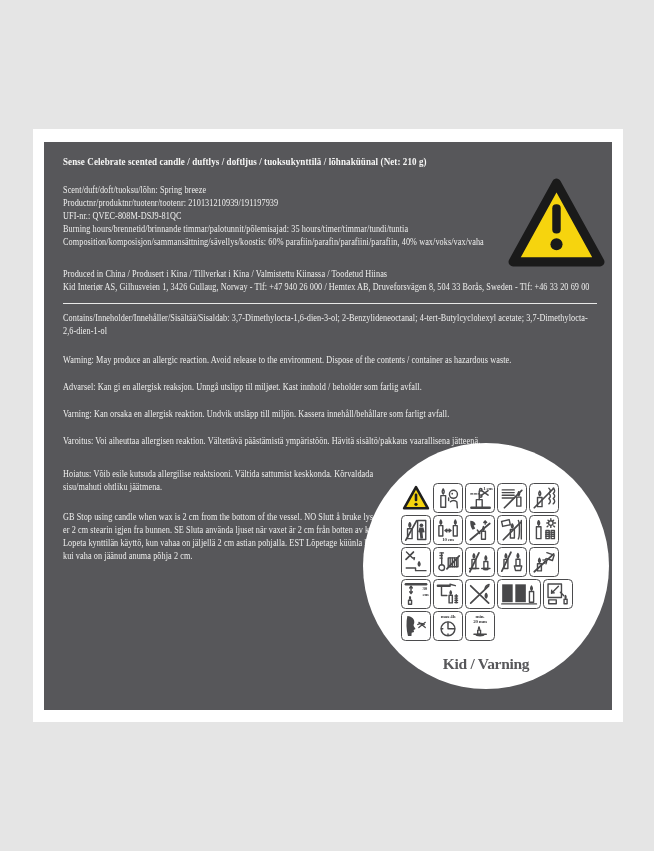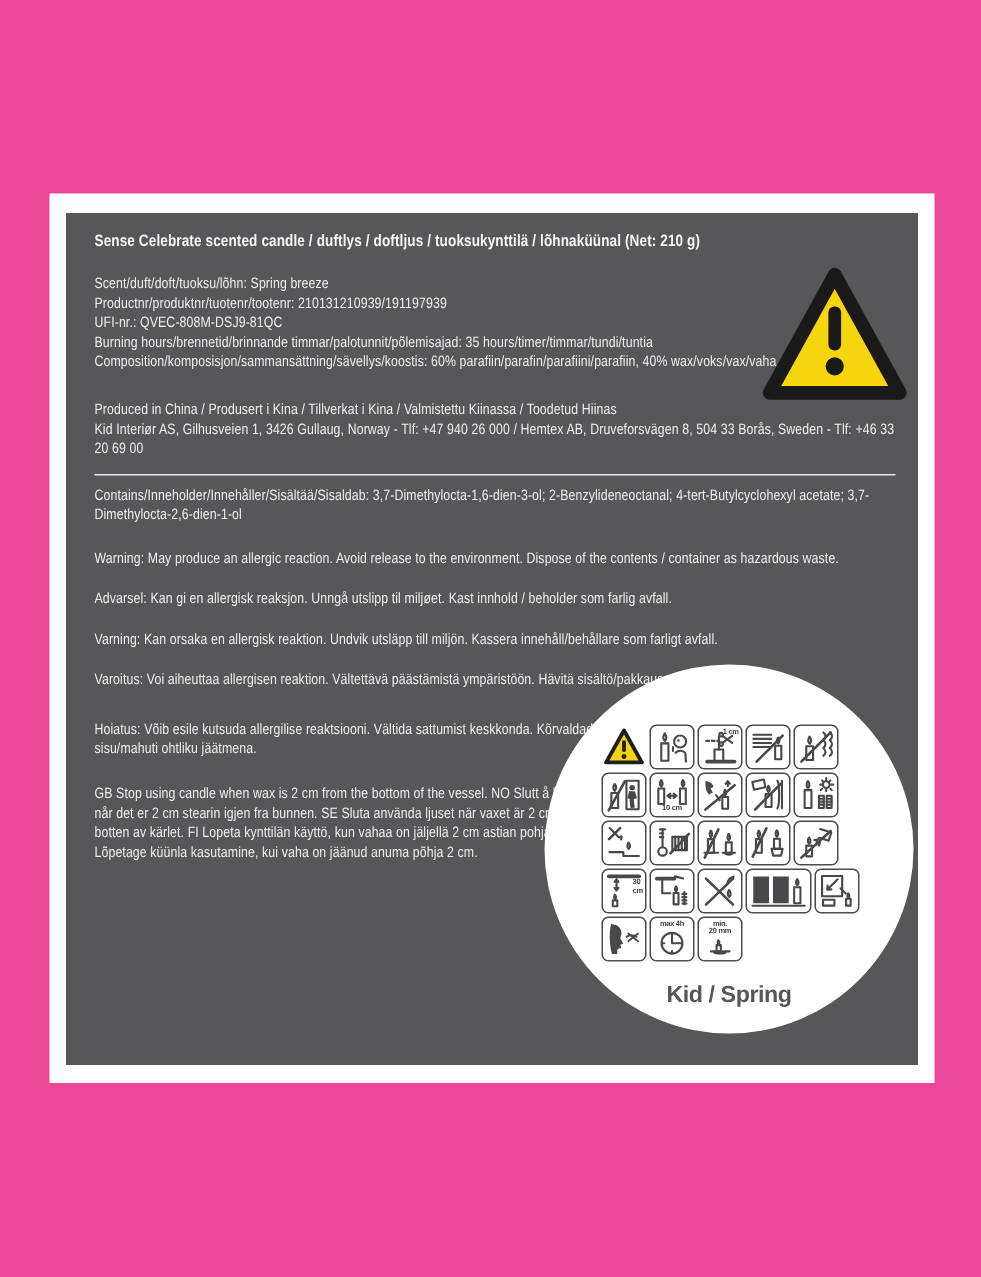--- a/index.html
+++ b/index.html
@@ -1,17 +1,17 @@
 <!DOCTYPE html>
 <html><head>
 <meta charset="utf-8">
 <style>
   html,body { margin:0; padding:0; }
   body { font-family:"Liberation Sans", sans-serif; }
-  .page { position:relative; width:654px; height:851px; background:#ec4899; overflow:hidden; }
+  .page { position:relative; width:654px; height:851px; background:#e5e5e5; overflow:hidden;font-family:Liberation Serif, serif; }
   .card { position:absolute; left:33px; top:129px; width:590px; height:593px; background:#ffffff; }
   .label { position:absolute; left:11px; top:13px; width:568px; height:568px; background:#57575a;
            padding:11px 15px 0 19px; box-sizing:border-box; overflow:hidden; }
 
   .txt { color:#efefee; font-size:10px; line-height:13px; letter-spacing:0.1px; }
   .cond { width:652px; transform:scaleX(0.82); transform-origin:0 0; }
   .cond.narrow { width:426px; }
   .title { font-weight:bold; font-size:11px; line-height:13px; margin:2px 0 15px; color:#f7f7f6; }
   .producer { margin-top:19px; }
   .rule { border:0; border-top:1px solid #e9e9e8; margin:10px 0 7px; width:534px; }
@@ -317,18 +317,18 @@
                 <svg viewBox="0 0 24 24">
                   <path d="M11 12.8C10.4 13.8 10.5 14.6 11.1 15.2C11.7 14.6 11.8 13.8 11.1 12.8Z"></path>
                   <rect x="9.9" y="15.8" width="2.6" height="3.8"></rect>
                   <path d="M6.4 19.6h11.4M8 19.6c0.6 1.8 7.4 1.8 8 0"></path>
                 </svg>
                 <span class="plab tc">min.
 20 mm</span>
               </div>
             </div>
           </div>
-        <div class="brand">Kid / Spring</div>
+        <div class="brand">Kid / Varning</div>
       </div>
 
     </div>
   </div>
 </div>
 
 </body></html>

